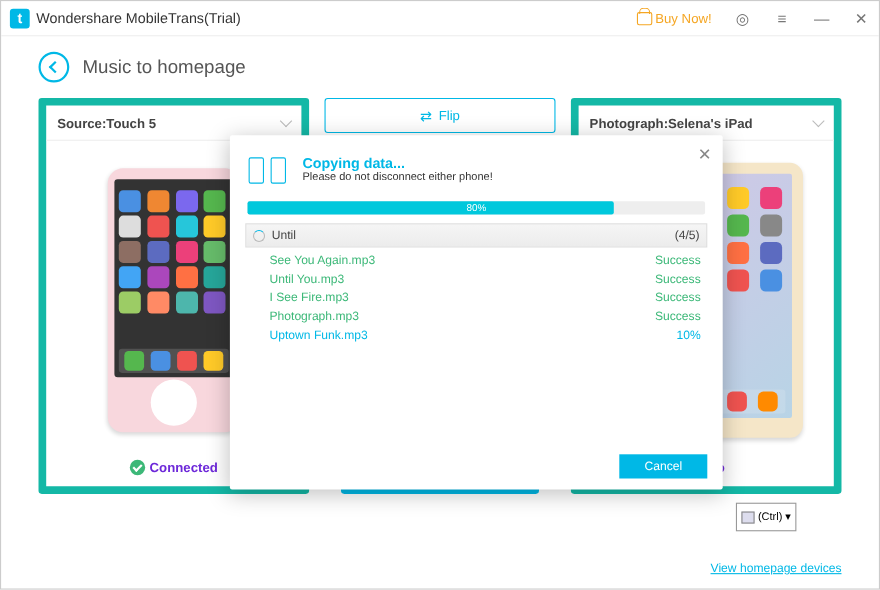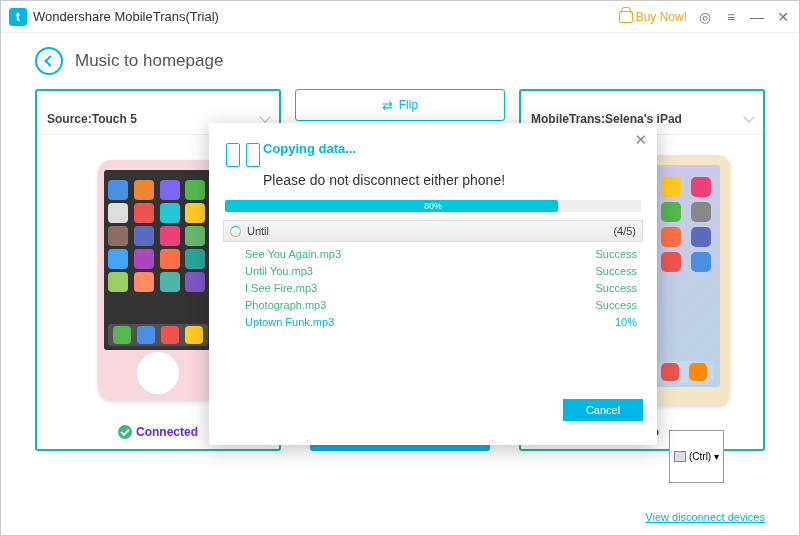--- a/index.html
+++ b/index.html
@@ -1,30 +1,30 @@
 <!DOCTYPE html>
 <html><head>
 <meta charset="utf-8">
 <style>
 * { box-sizing: border-box; margin: 0; padding: 0; font-family: Arial, sans-serif; }
 body { width: 800px; height: 536px; background: #fff; border: 1px solid #ccc; position: relative; overflow: hidden; }
 .titlebar { height: 32px; display: flex; align-items: center; padding: 0 8px; border-bottom: 1px solid #eee; }
 .titlebar .logo { width: 18px; height: 18px; background: #00b8e6; border-radius: 3px; color: #fff; font-weight: bold; font-size: 13px; display: flex; align-items: center; justify-content: center; margin-right: 6px; }
 .titlebar .title { font-size: 13px; color: #333; }
-.titlebar .right { margin-left: auto; display: flex; align-items: center; gap: 10px; }
+.titlebar .right { margin-left: auto; display: flex; align-items: center; gap: 20px; }
 .buy { color: #f5a623; font-size: 12px; display: flex; align-items: center; gap: 3px; }
 .cart-icon { width: 14px; height: 12px; border: 1.5px solid #f5a623; border-radius: 2px; position: relative; }
 .cart-icon::before { content:''; position:absolute; width:8px; height:5px; border:1.5px solid #f5a623; border-bottom:none; border-radius:4px 4px 0 0; top:-5px; left:1px; }
 .winbtn { width: 16px; height: 16px; display: flex; align-items: center; justify-content: center; color: #777; font-size: 14px; cursor: pointer; }
 .back-row { padding: 14px 34px; display: flex; align-items: center; gap: 12px; }
 .back-circle { width: 28px; height: 28px; border: 2px solid #00b8e6; border-radius: 50%; display: flex; align-items: center; justify-content: center; cursor: pointer; }
 .back-arrow { width: 8px; height: 8px; border-left: 2px solid #00b8e6; border-bottom: 2px solid #00b8e6; transform: rotate(45deg); margin-left: 2px; }
 .back-text { font-size: 17px; color: #555; }
 .main { padding: 0 34px; display: flex; gap: 14px; }
-.card { flex: 1; border: 2px solid #14b8a6; border-radius: 3px; padding: 12px 0 10px 0; min-height: 360px; position: relative; }
+.card { flex: 1; border: 7px solid #14b8a6; border-radius: 3px; padding: 0 0 10px 0; min-height: 360px; position: relative; }
 .card-header { height: 32px; border-bottom: 1px solid #eee; padding: 0 10px; display: flex; align-items: center; font-size: 12px; color: #444; font-weight: bold; position: relative; }
 .chev { margin-left: auto; width: 8px; height: 8px; border-right: 1.5px solid #bbb; border-bottom: 1.5px solid #bbb; transform: rotate(45deg); margin-top: -3px; }
 .device-area { display: flex; align-items: center; justify-content: center; height: 290px; }
 .ipod { width: 120px; height: 240px; background: #f8d7dd; border-radius: 14px; position: relative; box-shadow: 0 2px 4px rgba(0,0,0,0.15); }
 .ipod-screen { position: absolute; top: 10px; left: 6px; right: 6px; height: 180px; background: #333; border-radius: 3px; padding: 10px 4px 4px 4px; display: flex; flex-direction: column; }
 .app-grid { display: grid; grid-template-columns: repeat(4, 1fr); gap: 3px; }
 .app { width: 20px; height: 20px; border-radius: 4px; }
 .dock { margin-top: auto; background: rgba(255,255,255,0.15); border-radius: 3px; padding: 2px; display: flex; justify-content: space-around; }
 .wheel { position: absolute; bottom: 6px; left: 50%; transform: translateX(-50%); width: 42px; height: 42px; background: #fff; border-radius: 50%; }
 .ipad { width: 175px; height: 250px; background: #f5e6c8; border-radius: 12px; position: relative; box-shadow: 0 2px 4px rgba(0,0,0,0.15); }
@@ -33,47 +33,47 @@
 .ipad .app { width: 20px; height: 20px; border-radius: 5px; }
 .home-btn { position: absolute; bottom: 4px; left: 50%; transform: translateX(-50%); width: 10px; height: 10px; border: 1px solid #ccc; border-radius: 50%; }
 .status { display: flex; align-items: center; justify-content: center; gap: 4px; font-size: 12px; color: #6d28d9; font-weight: bold; }
 .ok-circle { width: 14px; height: 14px; background: #3cb878; border-radius: 50%; position: relative; }
 .ok-circle::after { content:''; position:absolute; left:3px; top:4px; width:6px; height:3px; border-left:2px solid #fff; border-bottom:2px solid #fff; transform: rotate(-45deg); }
 .mid { width: 210px; display: flex; flex-direction: column; align-items: center; gap: 10px; }
 .flip { width: 100%; height: 32px; border: 1px solid #00b8e6; border-radius: 3px; display: flex; align-items: center; justify-content: center; gap: 6px; color: #00b8e6; font-size: 12px; cursor: pointer; background: #fff; }
 .flip-icon { font-size: 13px; }
 .start-btn { width: 180px; height: 40px; background: #00b8e6; color: #fff; border: none; border-radius: 3px; font-size: 14px; font-weight: bold; display: flex; align-items: center; justify-content: center; gap: 8px; cursor: pointer; }
 .bottom-link { position: absolute; bottom: 12px; right: 34px; font-size: 11px; color: #00b8e6; text-decoration: underline; cursor: pointer; }
-.ctrl-box { position: absolute; bottom: 52px; right: 75px; background: #fff; border: 1px solid #999; padding: 20px 4px; font-size: 10px; display: flex; align-items: center; gap: 3px; }
+.ctrl-box { position: absolute; bottom: 52px; right: 75px; background: #fff; border: 1px solid #999; padding: 6px 4px; font-size: 10px; display: flex; align-items: center; gap: 3px; }
 .ctrl-box .icn { width: 12px; height: 11px; border: 1px solid #888; background: #dde; }
 
 
 .modal { position: absolute; left: 208px; top: 122px; width: 448px; height: 322px; background: #fff; box-shadow: 0 4px 20px rgba(0,0,0,0.25); border-radius: 2px; padding: 10px 14px; }
 .modal-title { font-size: 12px; font-weight: bold; color: #333; }
 .modal-close { position: absolute; right: 10px; top: 8px; font-size: 15px; color: #888; cursor: pointer; }
-.modal-body { display: flex; margin-top: 8px; }
+.modal-body { display: flex; gap: 12px; margin-top: 8px; }
 .transfer-icon { width: 40px; height: 30px; position: relative; flex-shrink: 0; }
 .transfer-icon .ph { position: absolute; width: 14px; height: 24px; border: 1.5px solid #00b8e6; border-radius: 2px; }
 .transfer-icon .ph.a { left: 3px; top: 2px; }
 .transfer-icon .ph.b { right: 3px; top: 2px; }
 .transfer-icon .arr { position: absolute; left: 20px; right: 20px; height: 0; border-top: 1.5px solid #00b8e6; }
 .copying { color: #00b8e6; font-weight: bold; font-size: 13px; }
-.warn { font-size: 14px; color: #333; margin-top: 16px; }
+.warn { font-size: 10px; color: #333; margin-top: 0; }
 .progress { margin: 12px 2px 0 2px; height: 12px; background: #eee; border-radius: 2px; position: relative; }
 .progress-fill { height: 100%; background: #00c8dc; border-radius: 2px; width: 80%; }
 .progress-label { position: absolute; left: 50%; top: 0; transform: translateX(-50%); font-size: 9px; color: #fff; line-height: 12px; }
 .cat-header { margin-top: 8px; background: linear-gradient(#f5f5f5,#ececec); height: 22px; border: 1px solid #ddd; display: flex; align-items: center; padding: 0 6px; font-size: 11px; color: #444; }
 .spinner { width: 11px; height: 11px; border: 1.5px solid #bbb; border-top-color: #00b8e6; border-radius: 50%; margin-right: 6px; }
 .cat-count { margin-left: auto; }
 .files { padding: 4px 6px 2px 22px; }
 .file-row { display: flex; font-size: 11px; line-height: 17px; }
 .file-row .st { margin-left: auto; }
 .success { color: #3cb878; }
 .active { color: #00b8e6; }
-.cancel { position: absolute; bottom: 24px; right: 14px; width: 80px; height: 22px; background: #00b8e6; color: #fff; border: none; font-size: 11px; cursor: pointer; }
+.cancel { position: absolute; bottom: 10px; right: 14px; width: 80px; height: 22px; background: #00b8e6; color: #fff; border: none; font-size: 11px; cursor: pointer; }
 .blank-mid { flex: 1; }
 </style>
 </head>
 <body>
 
 <div class="titlebar">
   <div class="logo">t</div>
   <span class="title">Wondershare MobileTrans(Trial)</span>
   <div class="right">
     <div class="buy">
@@ -149,21 +149,21 @@
     </button>
     <div class="blank-mid"></div>
     <button class="start-btn">
       <span>⇄</span>
       <span>Start Transfer</span>
     </button>
   </div>
 
   <div class="card">
     <div class="card-header">
-      <span>MobileTrans: </span>
+      <span>Photograph: </span>
       <span>Selena's iPad</span>
       <div class="chev"></div>
     </div>
     <div class="device-area">
       <div class="ipad">
         <div class="ipad-screen">
           <div class="app-grid">
             <div class="app" style="background:#4a90e2"></div>
               <div class="app" style="background:#ddd"></div>
               <div class="app" style="background:#ef8732"></div>
@@ -196,21 +196,21 @@
         <div class="home-btn"></div>
       </div>
     </div>
     <div class="status">
       <span class="ok-circle"></span>
       <span>Co</span>
     </div>
   </div>
 </div>
 
-<span class="bottom-link">View disconnect devices</span>
+<span class="bottom-link">View homepage devices</span>
 
 <div class="ctrl-box">
   <span class="icn"></span>
   <span>(Ctrl) ▾</span>
 </div>
 
 <div class="modal">
   <div class="modal-close">✕</div>
   <div class="modal-body">
     <div class="transfer-icon">

